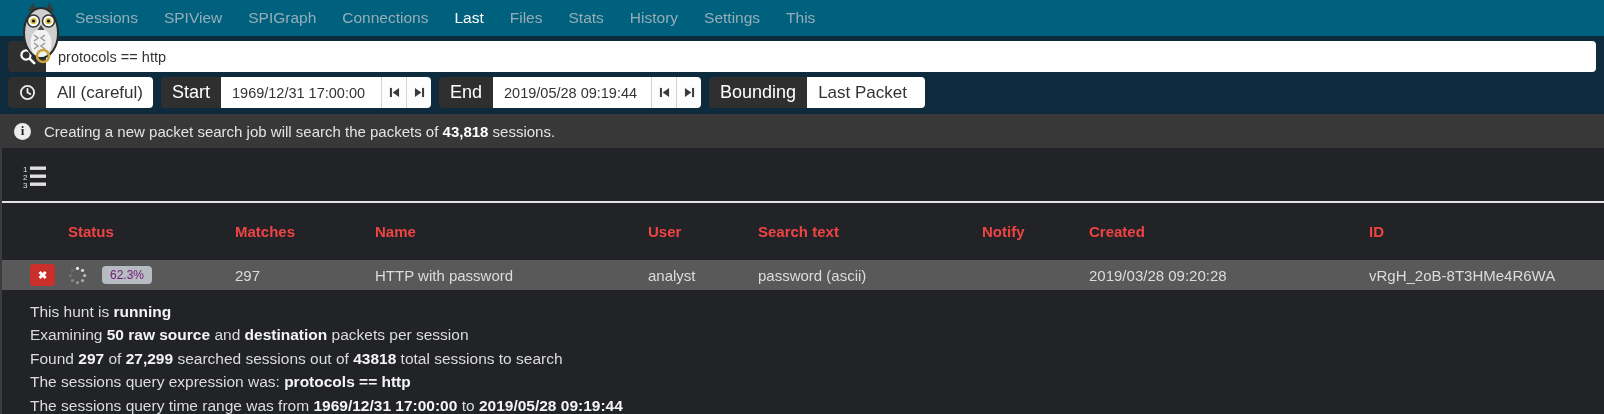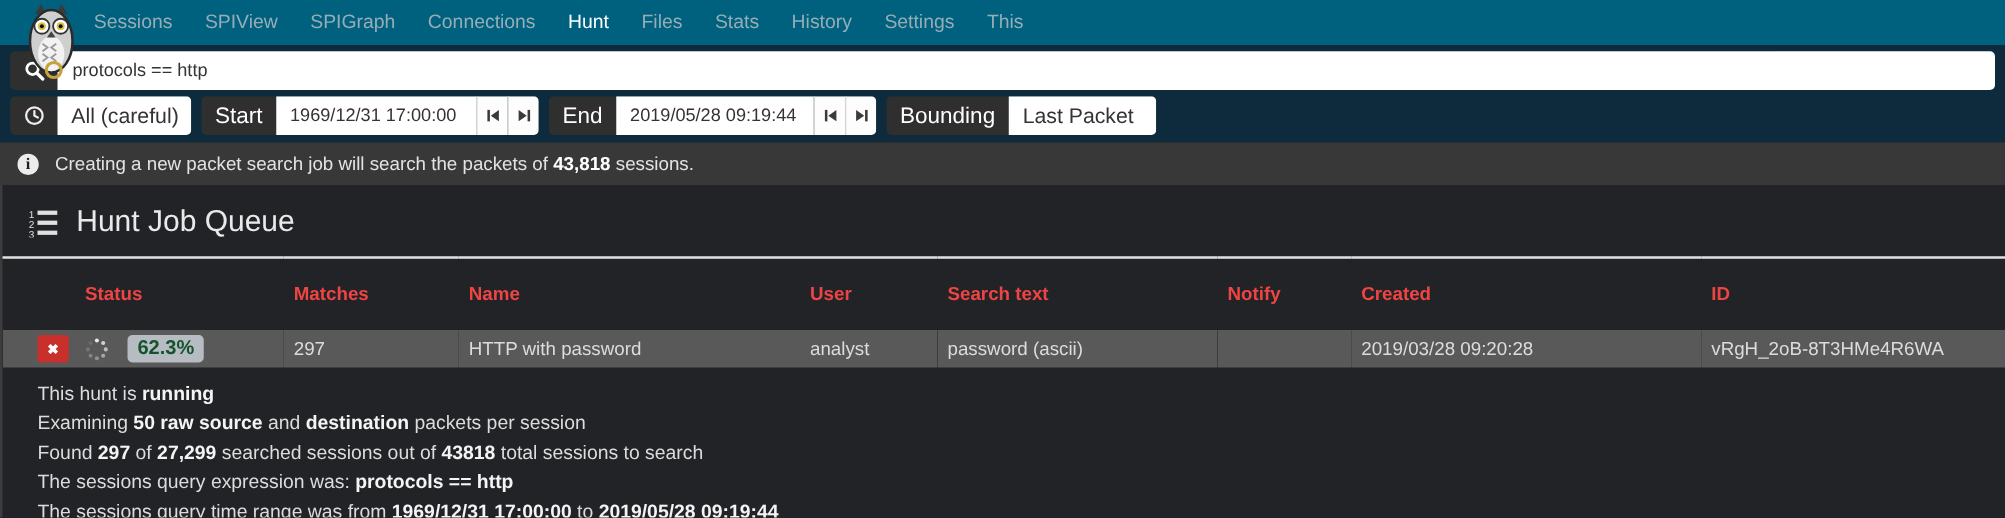--- a/index.html
+++ b/index.html
@@ -89,21 +89,21 @@
   tbody tr { background: #595959; }
   td { font-size: 15px; color: #dcdcdc; padding: 3px 8px; height: 30px; white-space: nowrap; overflow: hidden; }
   .action-cell { padding-left: 28px; }
   .btn-danger {
     width: 25px; height: 22px; background: #c9302c; border: none; border-radius: 3px;
     color: #fff; font-size: 11px; font-weight: bold;
     display: inline-flex; align-items: center; justify-content: center; cursor: pointer;
   }
   .status-cell { display: flex; align-items: center; gap: 15px; }
   .badge {
-    background: #b6bcc2; color: #14532d; font-size: 16px; font-weight: bold;
+    background: #b6bcc2; color: #701a75; font-size: 12px; font-weight: normal;
     padding: 3px 8px; border-radius: 4px; line-height: 1;
   }
 
   
   .details { padding: 10px 0 0 28px; font-size: 15.5px; line-height: 23.4px; color: #dcdcdc; }
   .details b { color: #f4f4f4; }
 </style>
 </head>
 <body>
 
@@ -121,21 +121,21 @@
   <circle cx="30.5" cy="20" r="1.6" fill="#111"></circle>
   <path d="M23 24 L19.5 29 L26.5 29 Z" fill="#444"></path>
   <circle cx="25" cy="55" r="6" fill="none" stroke="#c8a23c" stroke-width="2.5"></circle>
 </svg>
 
 <div class="navbar">
   <span class="nav-item">Sessions</span>
   <span class="nav-item">SPIView</span>
   <span class="nav-item">SPIGraph</span>
   <span class="nav-item">Connections</span>
-  <span class="nav-item active">Hunt</span>
+  <span class="nav-item active">Last</span>
   <span class="nav-item">Files</span>
   <span class="nav-item">Stats</span>
   <span class="nav-item">History</span>
   <span class="nav-item">Settings</span>
   <span class="nav-item">This</span>
 </div>
 
 <div class="query-section">
   <div class="search-row">
     <button class="icon-btn">
@@ -207,21 +207,20 @@
 <div class="content">
   <div class="page-title">
     <svg width="24" height="24" viewBox="0 0 24 24">
       <text x="1" y="8" font-size="8" fill="#e0e0e0" font-family="Liberation Sans, sans-serif">1</text>
       <text x="1" y="16" font-size="8" fill="#e0e0e0" font-family="Liberation Sans, sans-serif">2</text>
       <text x="1" y="24" font-size="8" fill="#e0e0e0" font-family="Liberation Sans, sans-serif">3</text>
       <rect x="8" y="2.5" width="16" height="3.4" fill="#e0e0e0"></rect>
       <rect x="8" y="10.5" width="16" height="3.4" fill="#e0e0e0"></rect>
       <rect x="8" y="18.5" width="16" height="3.4" fill="#e0e0e0"></rect>
     </svg>
-    <span>Hunt Job Queue</span>
   </div>
 
   <table>
     <colgroup>
       <col style="width:58px">
         <col style="width:167px">
         <col style="width:140px">
         <col style="width:273px">
       <col style="width:110px">
         <col style="width:224px">

